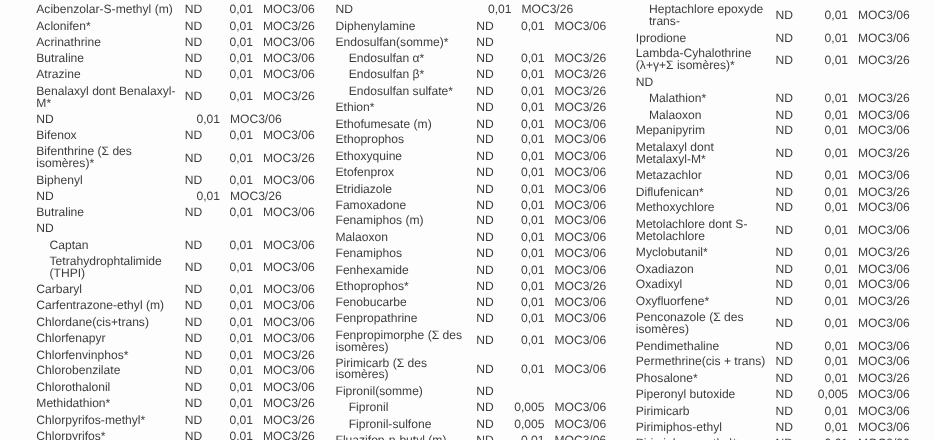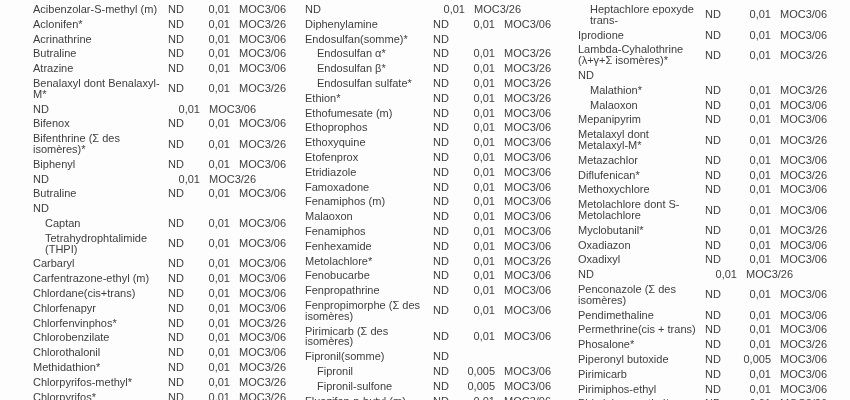--- a/index.html
+++ b/index.html
@@ -278,21 +278,21 @@
         <span class="cell limit">0,01</span>
         <span class="cell code">MOC3/06</span>
       </div>
       <div class="row">
         <span class="cell name">Fenhexamide</span>
         <span class="cell nd">ND</span>
         <span class="cell limit">0,01</span>
         <span class="cell code">MOC3/06</span>
       </div>
       <div class="row">
-        <span class="cell name">Metolachlore*</span>
+        <span class="cell name">Ethoprophos*</span>
         <span class="cell nd">ND</span>
         <span class="cell limit">0,01</span>
         <span class="cell code">MOC3/26</span>
       </div>
       <div class="row">
         <span class="cell name">Fenobucarbe</span>
         <span class="cell nd">ND</span>
         <span class="cell limit">0,01</span>
         <span class="cell code">MOC3/06</span>
       </div>
@@ -423,20 +423,21 @@
         <span class="cell limit">0,01</span>
         <span class="cell code">MOC3/06</span>
       </div>
       <div class="row">
         <span class="cell name">Oxadixyl</span>
         <span class="cell nd">ND</span>
         <span class="cell limit">0,01</span>
         <span class="cell code">MOC3/06</span>
       </div>
       <div class="row">
+        <span class="cell name">Oxyfluorfene*</span>
         <span class="cell nd">ND</span>
         <span class="cell limit">0,01</span>
         <span class="cell code">MOC3/26</span>
       </div>
       <div class="row">
         <span class="cell name">Penconazole (Σ des isomères)</span>
         <span class="cell nd">ND</span>
         <span class="cell limit">0,01</span>
         <span class="cell code">MOC3/06</span>
       </div>

